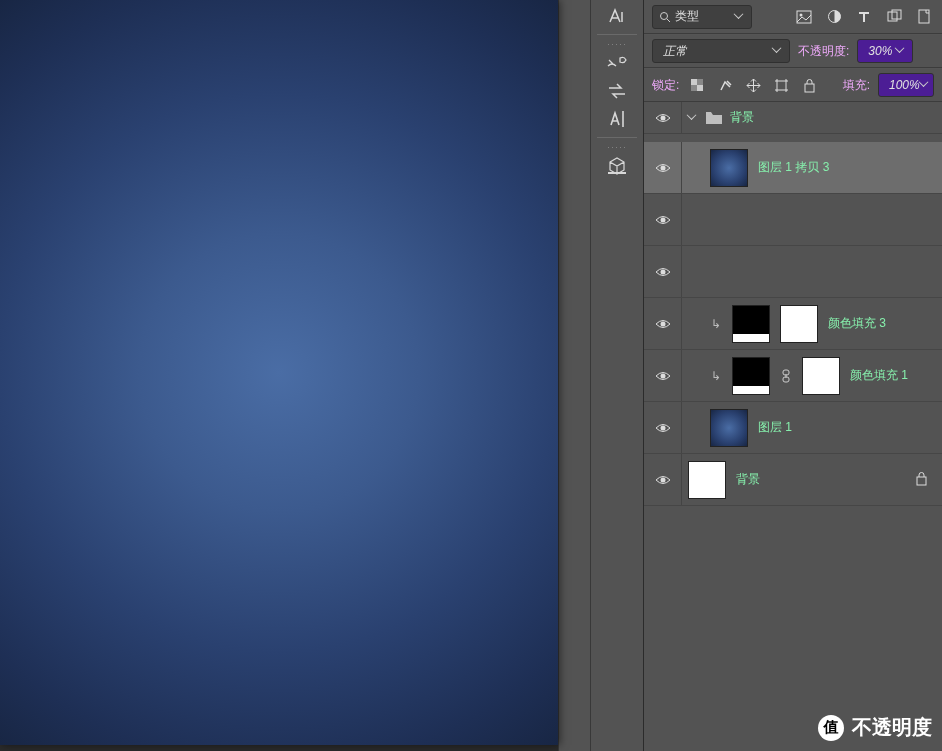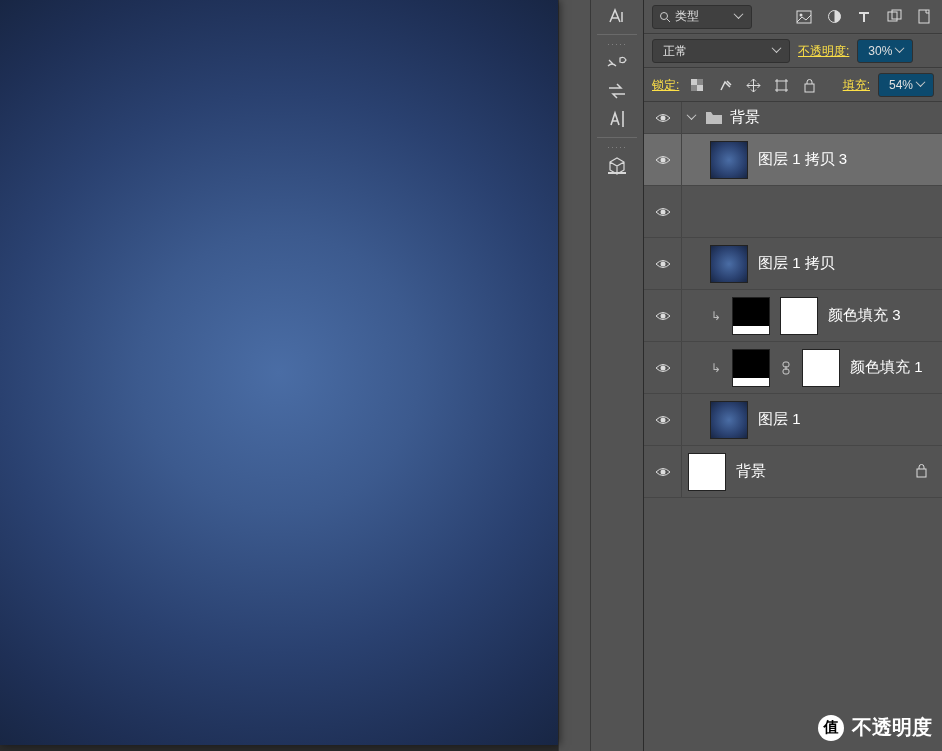--- a/index.html
+++ b/index.html
@@ -15,50 +15,50 @@
 .strip-lbl { font-size:9px; color:#888; letter-spacing:1px; }
 .strip-icon { width:36px; height:28px; display:flex; align-items:center; justify-content:center; cursor:pointer; }
 .strip-icon svg { stroke:#d8d8d8; fill:none; }
 
 .panel { flex:1; background: #535353; border-left:1px solid #2b2b2b; display:flex; flex-direction:column; min-width:0; }
 
 .row { display:flex; align-items:center; height:34px; border-bottom:1px solid #3c3c3c; padding: 0 8px; gap:8px; }
 .row-bot { border-top:1px solid #6a6a6a22; }
 
 .search-box { display:flex; align-items:center; background:#404040; border:1px solid #303030; border-radius:3px; height:24px; width:100px; padding:0 6px; gap:4px; }
-.dropdown { display:flex; align-items:center; background:#404040; border:1px solid #303030; border-radius:3px; height:24px; padding:0 6px 0 10px; justify-content:space-between; cursor:pointer; }
+.dropdown { display:flex; align-items:center; background:#404040; border:1px solid #303030; border-radius:3px; height:24px; padding:0 6px 0 10px; justify-content:space-between; cursor:pointer;font-style:italic; }
 .dd-blend { width:138px; }
-.dd-num { width:56px; background:#0c4a6e; }
+.dd-num { width:56px; background:#4c1d95; }
 .chev-down { width:10px; height:10px; }
 .chev-down::before { content:''; display:block; width:6px; height:6px; border-right:1.5px solid #ccc; border-bottom:1.5px solid #ccc; transform:rotate(45deg) translate(-1px,-1px); }
 
 .iconbtn { width:20px; height:20px; display:flex; align-items:center; justify-content:center; cursor:pointer; }
-.lbl { color:#fde047;text-decoration:underline; }
+.lbl { color:#f0abfc; }
 
 .layer-list { flex:1; background:#535353; overflow:auto; }
 .group-row { display:flex; align-items:center; height:32px; border-bottom:1px solid #444; }
 .vis-col { width:38px; display:flex; align-items:center; justify-content:center; border-right:1px solid #444; height:100%; cursor:pointer; }
 .eye { width:16px; height:12px; }
 .group-body { flex:1; display:flex; align-items:center; gap:7px; padding-left:6px; }
 
 .layer-row { display:flex; align-items:stretch; height:52px; border-bottom:1px solid #464646; background:#535353; }
-.layer-row.sel { background:#6d6d6d; }
+.layer-row.sel { background:#6d6d6d;margin-top:8px; }
 .layer-row .layer-body { flex:1; display:flex; align-items:center; gap:10px; padding-left:20px; }
 .layer-row.indented .layer-body { padding-left:28px; }
 .layer-row.base .layer-body { padding-left:6px; }
 
 .thumb { width:38px; height:38px; border:1px solid #222; background:#fff; flex-shrink:0; }
 .thumb.blue { background: radial-gradient(circle at 50% 50%, #4a6da5 0%, #2a4170 60%, #182644 100%); }
 .thumb.grad { background: linear-gradient(#000 0%, #000 78%, #fff 78%, #fff 100%); }
 .thumb.white { background:#fff; }
 .mask-thumb { width:38px; height:38px; border:1px solid #222; background:#fff; flex-shrink:0; }
 
 .link-ic { width:12px; display:flex; align-items:center; justify-content:center; color:#ccc; }
 .clip-ic { width:12px; display:flex; align-items:center; justify-content:center; color:#bbb; }
-.layer-name { color:#ffffff; font-size:15px; }
+.layer-name { color:#86efac; font-size:12px; }
 .layer-name.under { }
 .lock-end { margin-left:auto; margin-right:14px; color:#d0d0d0; }
 
 .row-icons { display:flex; align-items:center; gap:10px; margin-left:auto; }
 
 .watermark { position:fixed; right:10px; bottom:10px; display:flex; align-items:center; gap:8px; color:#fff; font-weight:bold; font-size:20px; }
 .wm-badge { width:26px; height:26px; border-radius:50%; background:#fff; color:#000; display:flex; align-items:center; justify-content:center; font-size:15px; font-weight:bold; }
 </style>
 </head>
 <body>
@@ -186,21 +186,21 @@
         </svg>
       </span>
     <span class="iconbtn">
         <svg width="13" height="15" viewBox="0 0 13 15">
           <rect x="2" y="6" width="9" height="8" stroke="#ddd" fill="none"></rect>
           <path d="M4 6 V4 A2.5 2.5 0 0 1 9 4 V6" stroke="#ddd" fill="none"></path>
         </svg>
       </span>
     <span class="lbl" style="margin-left:auto">填充:</span>
     <div class="dropdown dd-num">
-      <span>54%</span>
+      <span>100%</span>
       <span class="chev-down"></span>
     </div>
   </div>
 
   <div class="layer-list">
     <div class="group-row">
       <div class="vis-col">
         <svg class="eye" viewBox="0 0 16 12">
             <path d="M1 6 Q8 -1 15 6 Q8 13 1 6 Z" stroke="#ddd" fill="none"></path>
             <circle cx="8" cy="6" r="2.5" fill="#ddd"></circle>
@@ -237,24 +237,20 @@
         </div>
     </div>
 
     <div class="layer-row indented">
       <div class="vis-col">
           <svg class="eye" viewBox="0 0 16 12">
             <path d="M1 6 Q8 -1 15 6 Q8 13 1 6 Z" stroke="#ddd" fill="none"></path>
             <circle cx="8" cy="6" r="2.5" fill="#ddd"></circle>
           </svg>
         </div>
-      <div class="layer-body">
-        <div class="thumb blue"></div>
-        <span class="layer-name">图层 1 拷贝</span>
-      </div>
     </div>
 
     <div class="layer-row indented">
       <div class="vis-col">
           <svg class="eye" viewBox="0 0 16 12">
             <path d="M1 6 Q8 -1 15 6 Q8 13 1 6 Z" stroke="#ddd" fill="none"></path>
             <circle cx="8" cy="6" r="2.5" fill="#ddd"></circle>
           </svg>
         </div>
       <div class="layer-body">

